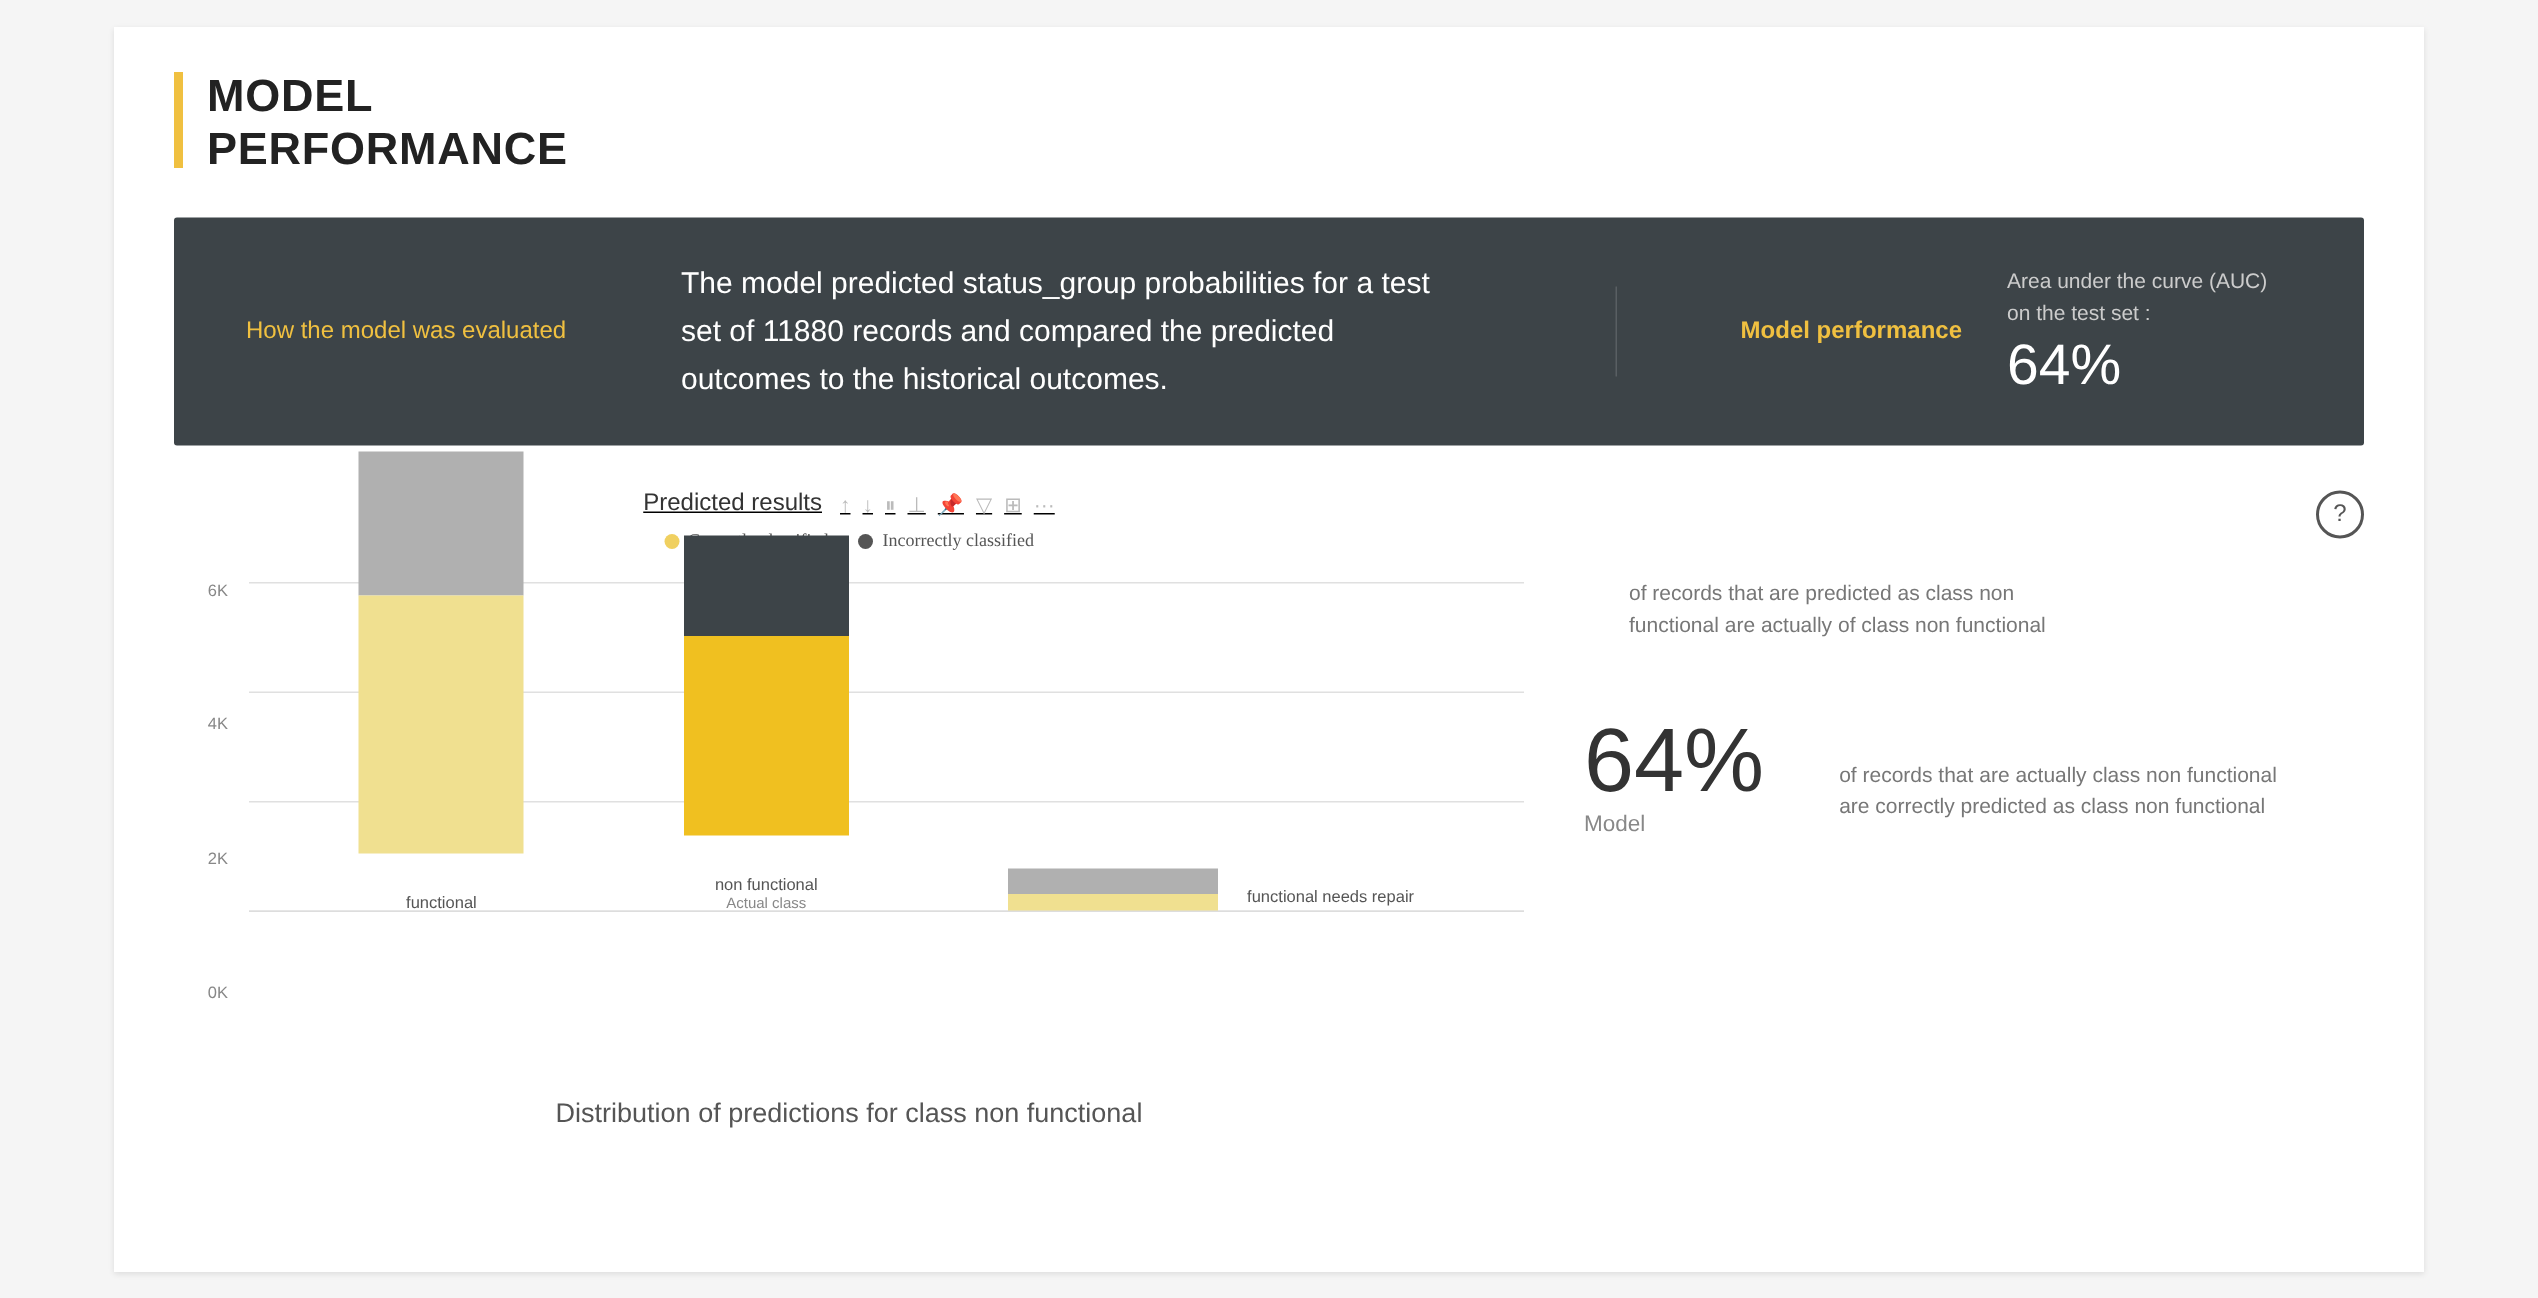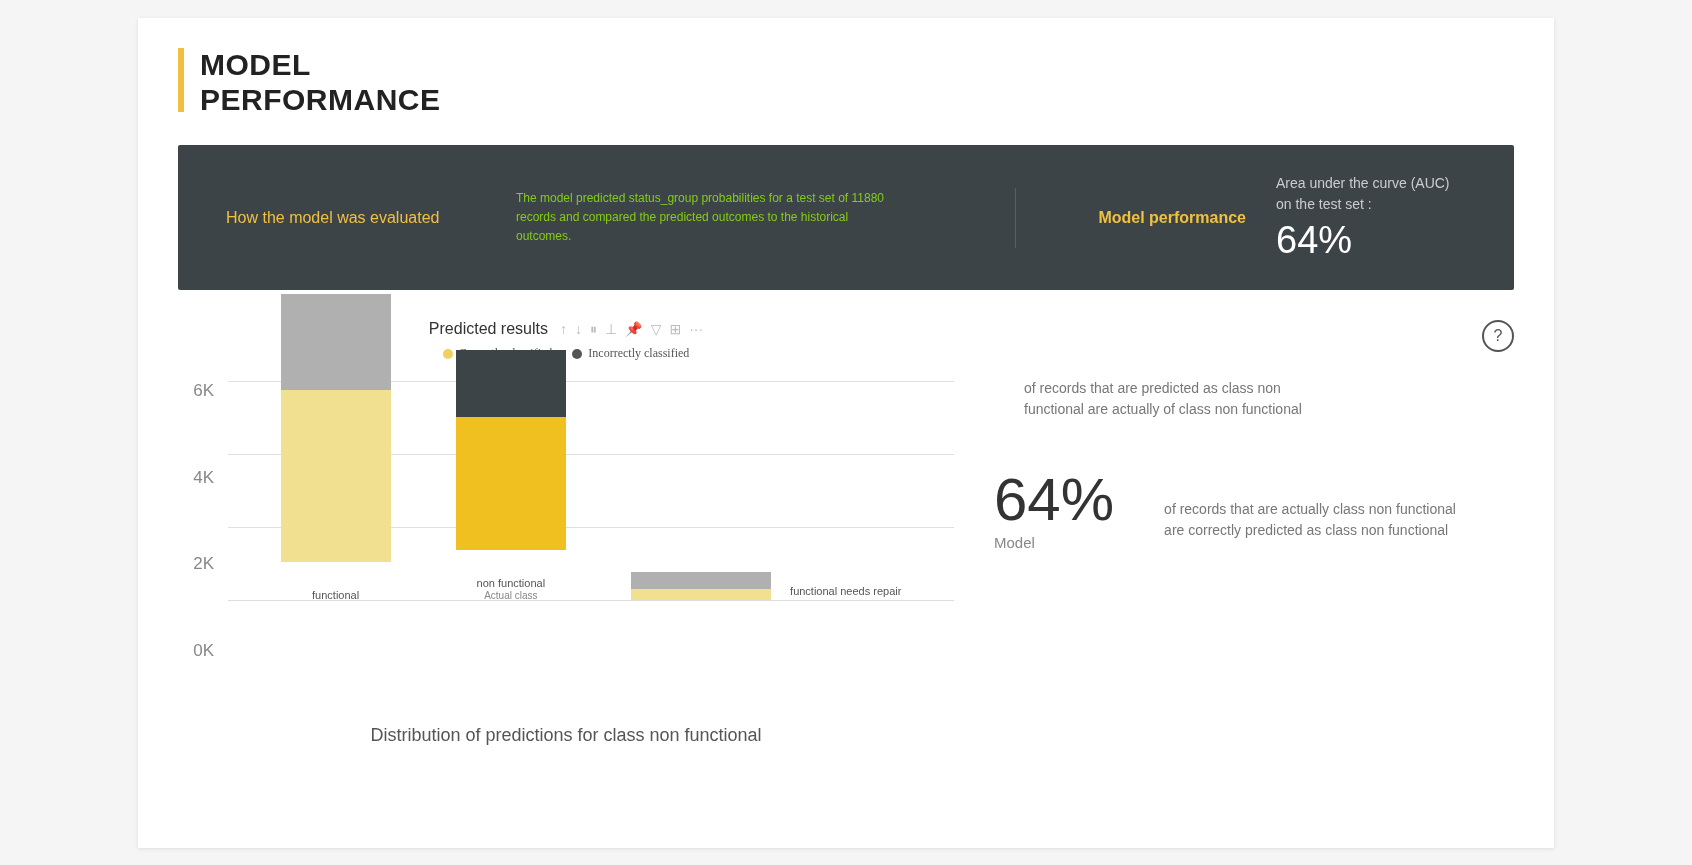--- a/index.html
+++ b/index.html
@@ -7,21 +7,21 @@
       font-family: 'Segoe UI', Arial, sans-serif;
       background: #f5f5f5;
       width: 1692px;
       min-height: 865px;
       display: flex;
       align-items: flex-start;
       justify-content: center;
     }
     .page-wrapper {
       background: #fff;
-      width: 1416px;
+      width: 1540px;
       min-height: 830px;
       margin: 18px auto;
       padding: 30px 40px 30px 40px;
       box-shadow: 0 1px 4px rgba(0,0,0,0.1);
     }
     
     .header {
       display: flex;
       align-items: flex-start;
       margin-bottom: 28px;
@@ -51,22 +51,22 @@
       gap: 0;
     }
     .info-banner-left {
       flex: 0 0 260px;
       color: #f0c040;
       font-size: 16px;
       font-weight: 400;
     }
     .info-banner-middle {
       flex: 1;
-      color: #84cc16;
-      font-size: 12px;
+      color: #ffffff;
+      font-size: 20px;
       line-height: 1.6;
       padding-left: 30px;
       padding-right: 60px;
     }
     .info-banner-divider {
       width: 1px;
       height: 60px;
       background: rgba(255,255,255,0.15);
       margin: 0 50px;
     }
@@ -102,20 +102,21 @@
     .chart-section {
       flex: 1;
       position: relative;
     }
     .chart-title-row {
       display: flex;
       align-items: center;
       justify-content: center;
       gap: 12px;
       margin-bottom: 8px;
+      text-decoration: underline;
     }
     .chart-title {
       font-size: 16px;
       color: #333;
       font-weight: 400;
     }
     .chart-toolbar {
       display: flex;
       gap: 8px;
       align-items: center;
@@ -138,21 +139,21 @@
       font-size: 12px;
       color: #555;
       font-family: Liberation Serif, serif;
     }
     .legend-dot {
       width: 10px;
       height: 10px;
       border-radius: 50%;
     }
     .y-label {
-      font-size: 17px;
+      font-size: 11px;
       color: #888;
     }
     .bar-group {
       display: flex;
       flex-direction: column;
       align-items: center;
       gap: 19px;
     }
     
     .metrics-panel {

